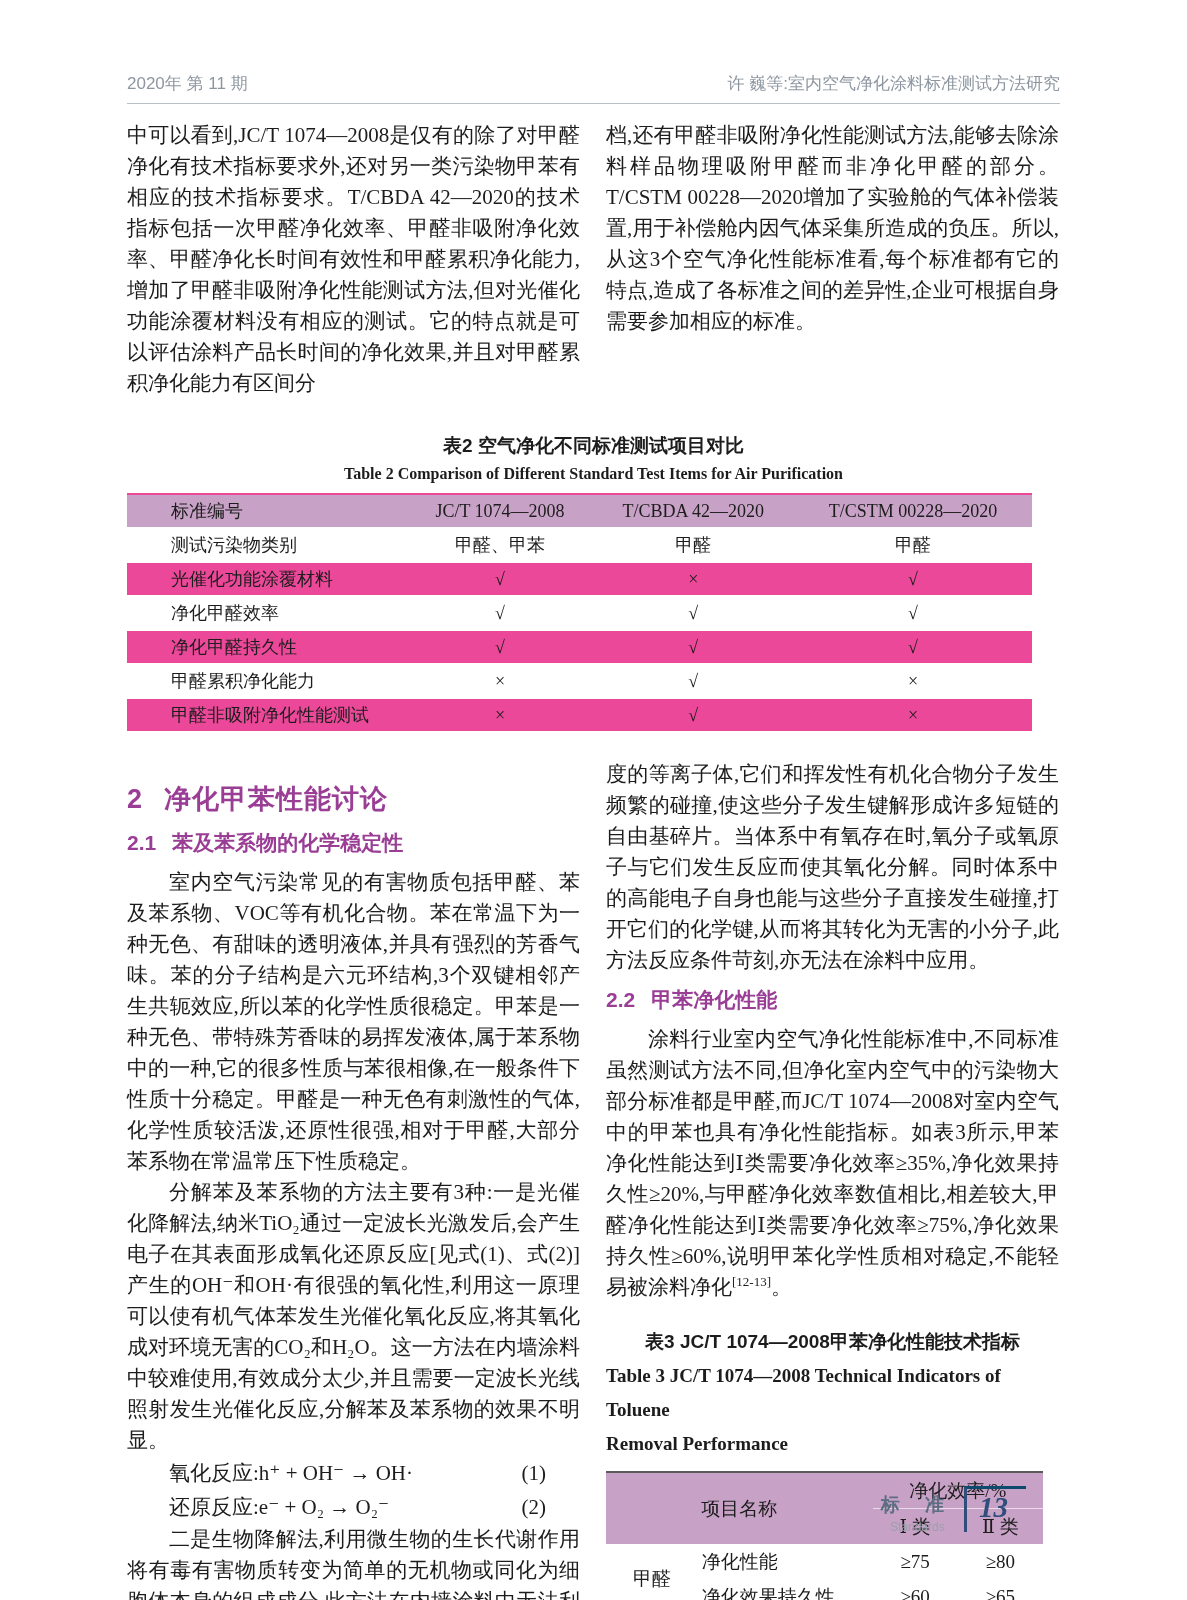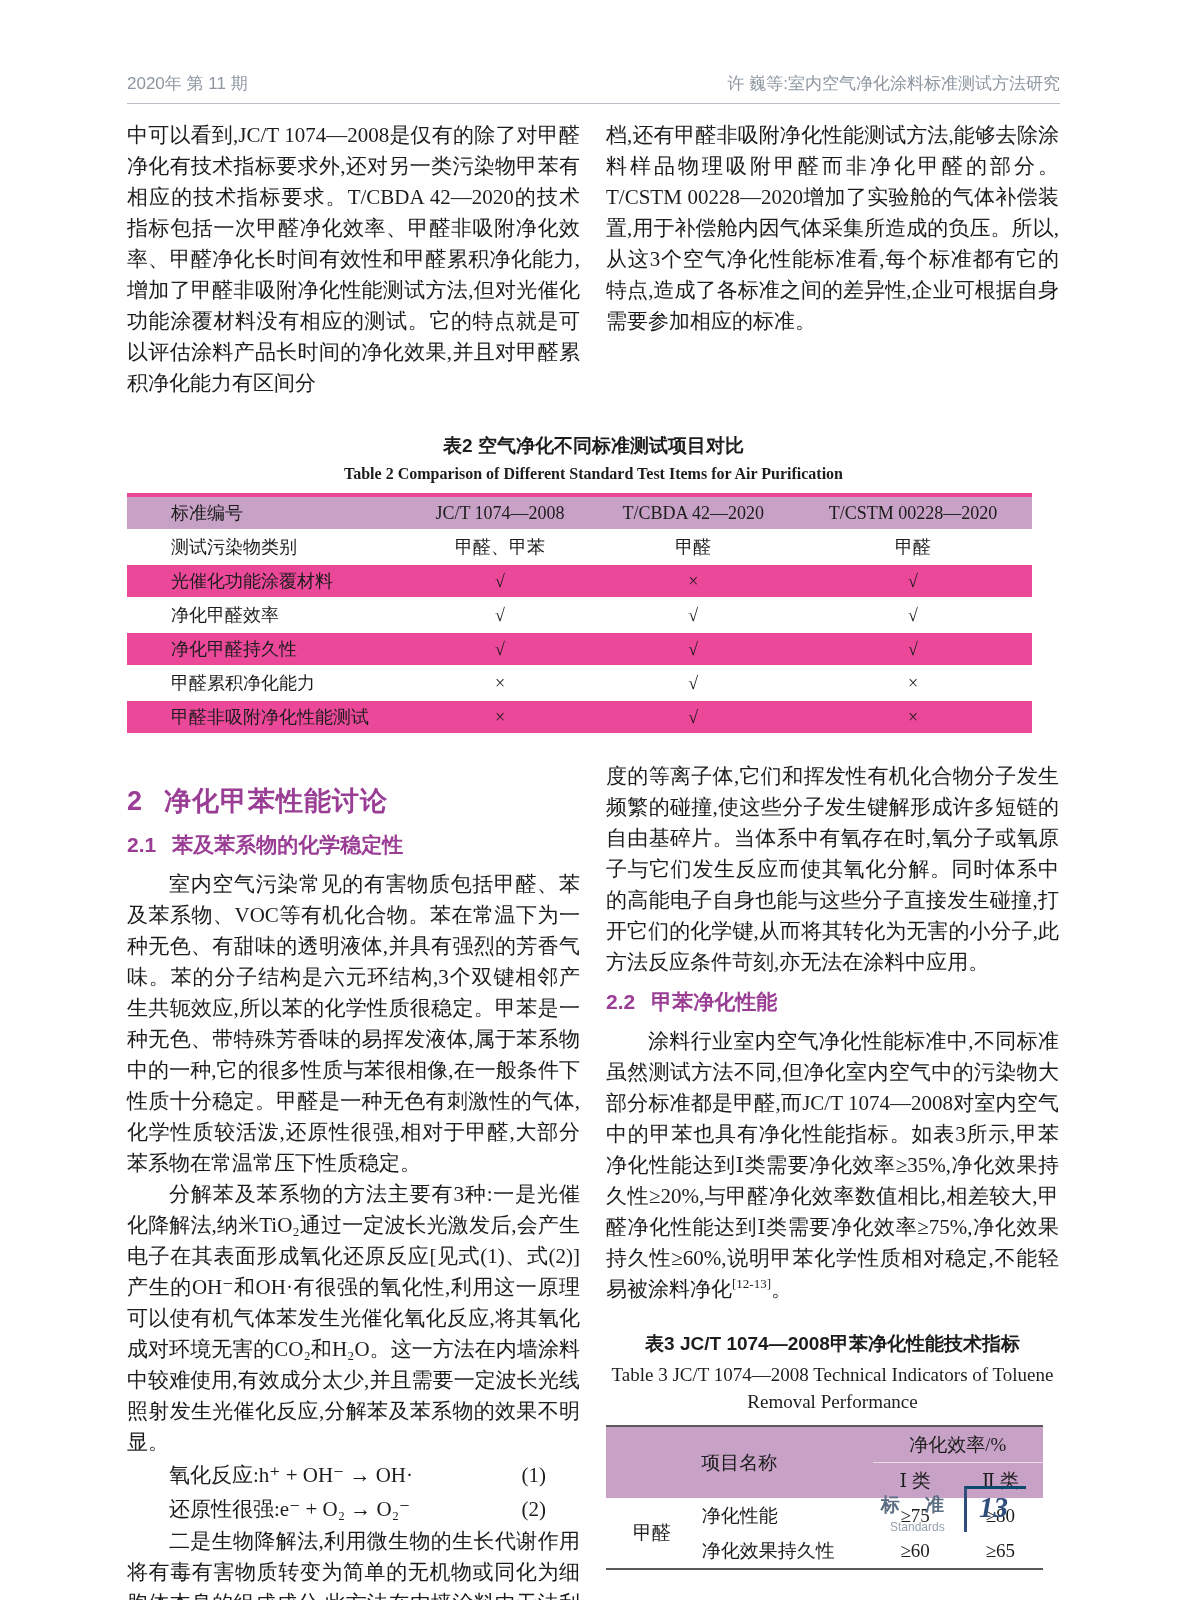--- a/index.html
+++ b/index.html
@@ -64,21 +64,21 @@
     font-family:"Liberation Sans","DejaVu Sans",sans-serif;
     margin:0 0 6px 0;
   }
   .tbl-title-en {
     text-align:center; font-weight:bold; font-size:16px;
     font-family:"Liberation Serif","DejaVu Serif",serif;
     margin:0 0 10px 0;
   }
   table.cmp {
     width:905px; border-collapse:collapse;
-    border-top:4px solid #ec4899; border-bottom:2px solid #5a5a5a;
+    border-top:2px solid #ec4899; border-bottom:2px solid #5a5a5a;
     font-size:18px;
   }
   table.cmp td, table.cmp th {
     height:30px; font-weight:normal; text-align:center; padding:1px 4px;
   }
   table.cmp td:first-child, table.cmp th:first-child {
     text-align:left; padding-left:44px; width:31%;
   }
   table.cmp tr { border-bottom:2px solid #ffffff; }
   .row-hdr  { background:#c8a2c6; }
@@ -86,21 +86,21 @@
   .row-wht  { background:#ffffff; }
 
   
   .tbl3-block { margin-top:26px; }
   .tbl3-title-zh {
     text-align:center; font-weight:bold; font-size:19px;
     font-family:"Liberation Sans","DejaVu Sans",sans-serif;
     margin:14px 0 4px 0;
   }
   .tbl3-title-en {
-    text-align:center; font-weight:normal; font-size:19px; line-height:27px;
+    text-align:left; font-weight:bold; font-size:19px; line-height:34px;
     margin:0 0 10px 0;
   }
   table.perf {
     width:437px; border-collapse:collapse;
     border-top:2px solid #5a5a5a; border-bottom:2px solid #5a5a5a;
     font-size:19px;
   }
   table.perf th { background:#c8a2c6; font-weight:normal; }
   table.perf td, table.perf th { height:33px; text-align:center; padding:1px 4px; }
   table.perf .eff-hdr { border-bottom:1px solid #e9dce8; }
@@ -211,21 +211,21 @@
       <div class="h3">
         <span class="num">2.1</span><span>苯及苯系物的化学稳定性</span>
       </div>
       <p class="para indent">室内空气污染常见的有害物质包括甲醛、苯及苯系物、VOC等有机化合物。苯在常温下为一种无色、有甜味的透明液体,并具有强烈的芳香气味。苯的分子结构是六元环结构,3个双键相邻产生共轭效应,所以苯的化学性质很稳定。甲苯是一种无色、带特殊芳香味的易挥发液体,属于苯系物中的一种,它的很多性质与苯很相像,在一般条件下性质十分稳定。甲醛是一种无色有刺激性的气体,化学性质较活泼,还原性很强,相对于甲醛,大部分苯系物在常温常压下性质稳定。</p>
       <p class="para indent">分解苯及苯系物的方法主要有3种:一是光催化降解法,纳米TiO₂通过一定波长光激发后,会产生电子在其表面形成氧化还原反应[见式(1)、式(2)]产生的OH⁻和OH·有很强的氧化性,利用这一原理可以使有机气体苯发生光催化氧化反应,将其氧化成对环境无害的CO₂和H₂O。这一方法在内墙涂料中较难使用,有效成分太少,并且需要一定波长光线照射发生光催化反应,分解苯及苯系物的效果不明显。</p>
       <div class="equation">
         <span>氧化反应:h⁺ + OH⁻ → OH·</span>
         <span>(1)</span>
       </div>
       <div class="equation">
-        <span>还原性很强:e⁻ + O₂ → O₂⁻</span>
+        <span>还原反应:e⁻ + O₂ → O₂⁻</span>
         <span>(2)</span>
       </div>
       <p class="para indent">二是生物降解法,利用微生物的生长代谢作用将有毒有害物质转变为简单的无机物或同化为细胞体本身的组成成分,此方法在内墙涂料中无法利用。</p>
 
     </div>
 
     <div class="col">
       <p class="para" style="margin-top:12px;">度的等离子体,它们和挥发性有机化合物分子发生频繁的碰撞,使这些分子发生键解形成许多短链的自由基碎片。当体系中有氧存在时,氧分子或氧原子与它们发生反应而使其氧化分解。同时体系中的高能电子自身也能与这些分子直接发生碰撞,打开它们的化学键,从而将其转化为无害的小分子,此方法反应条件苛刻,亦无法在涂料中应用。</p>
       <div class="h3">
         <span class="num">2.2</span><span>甲苯净化性能</span>

